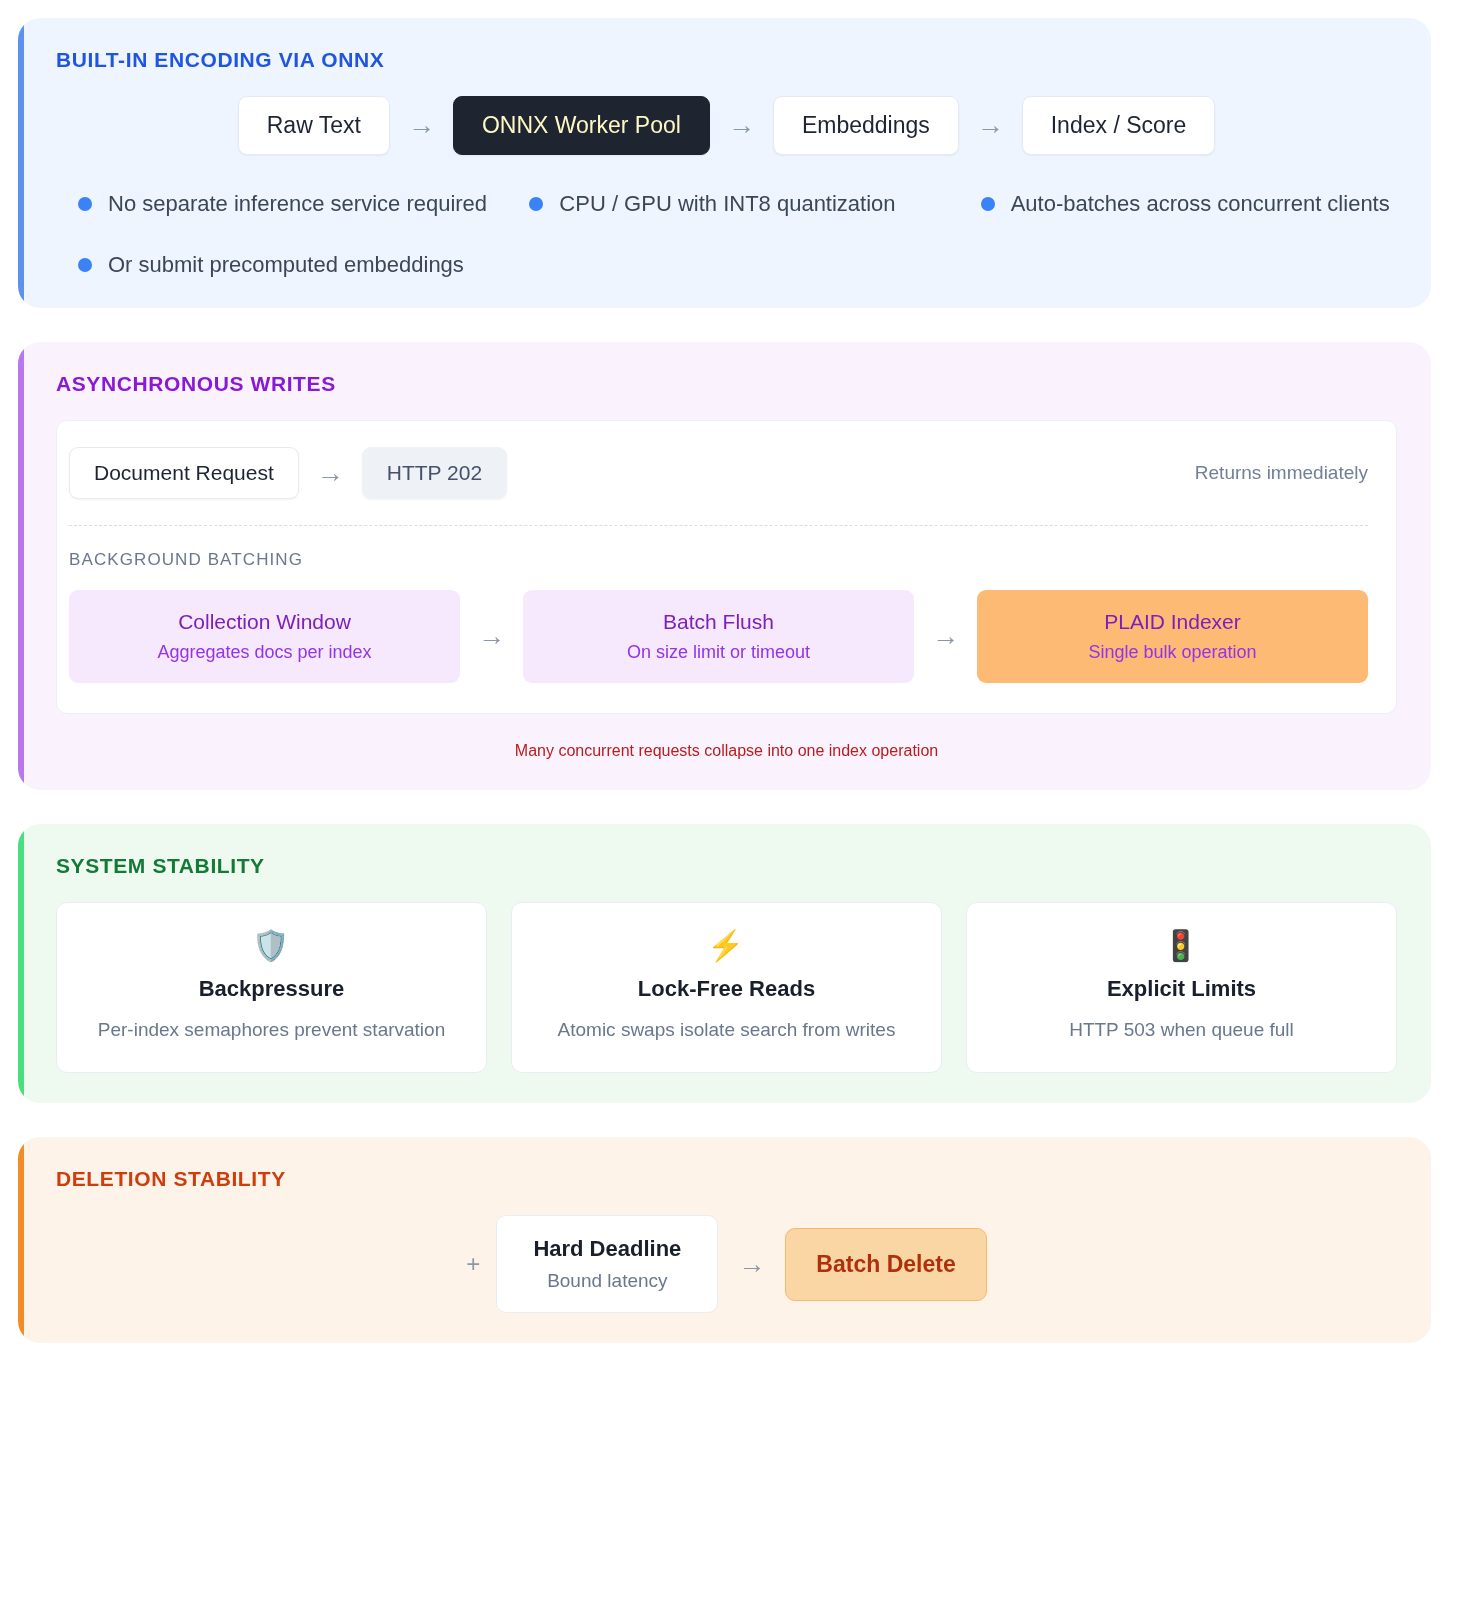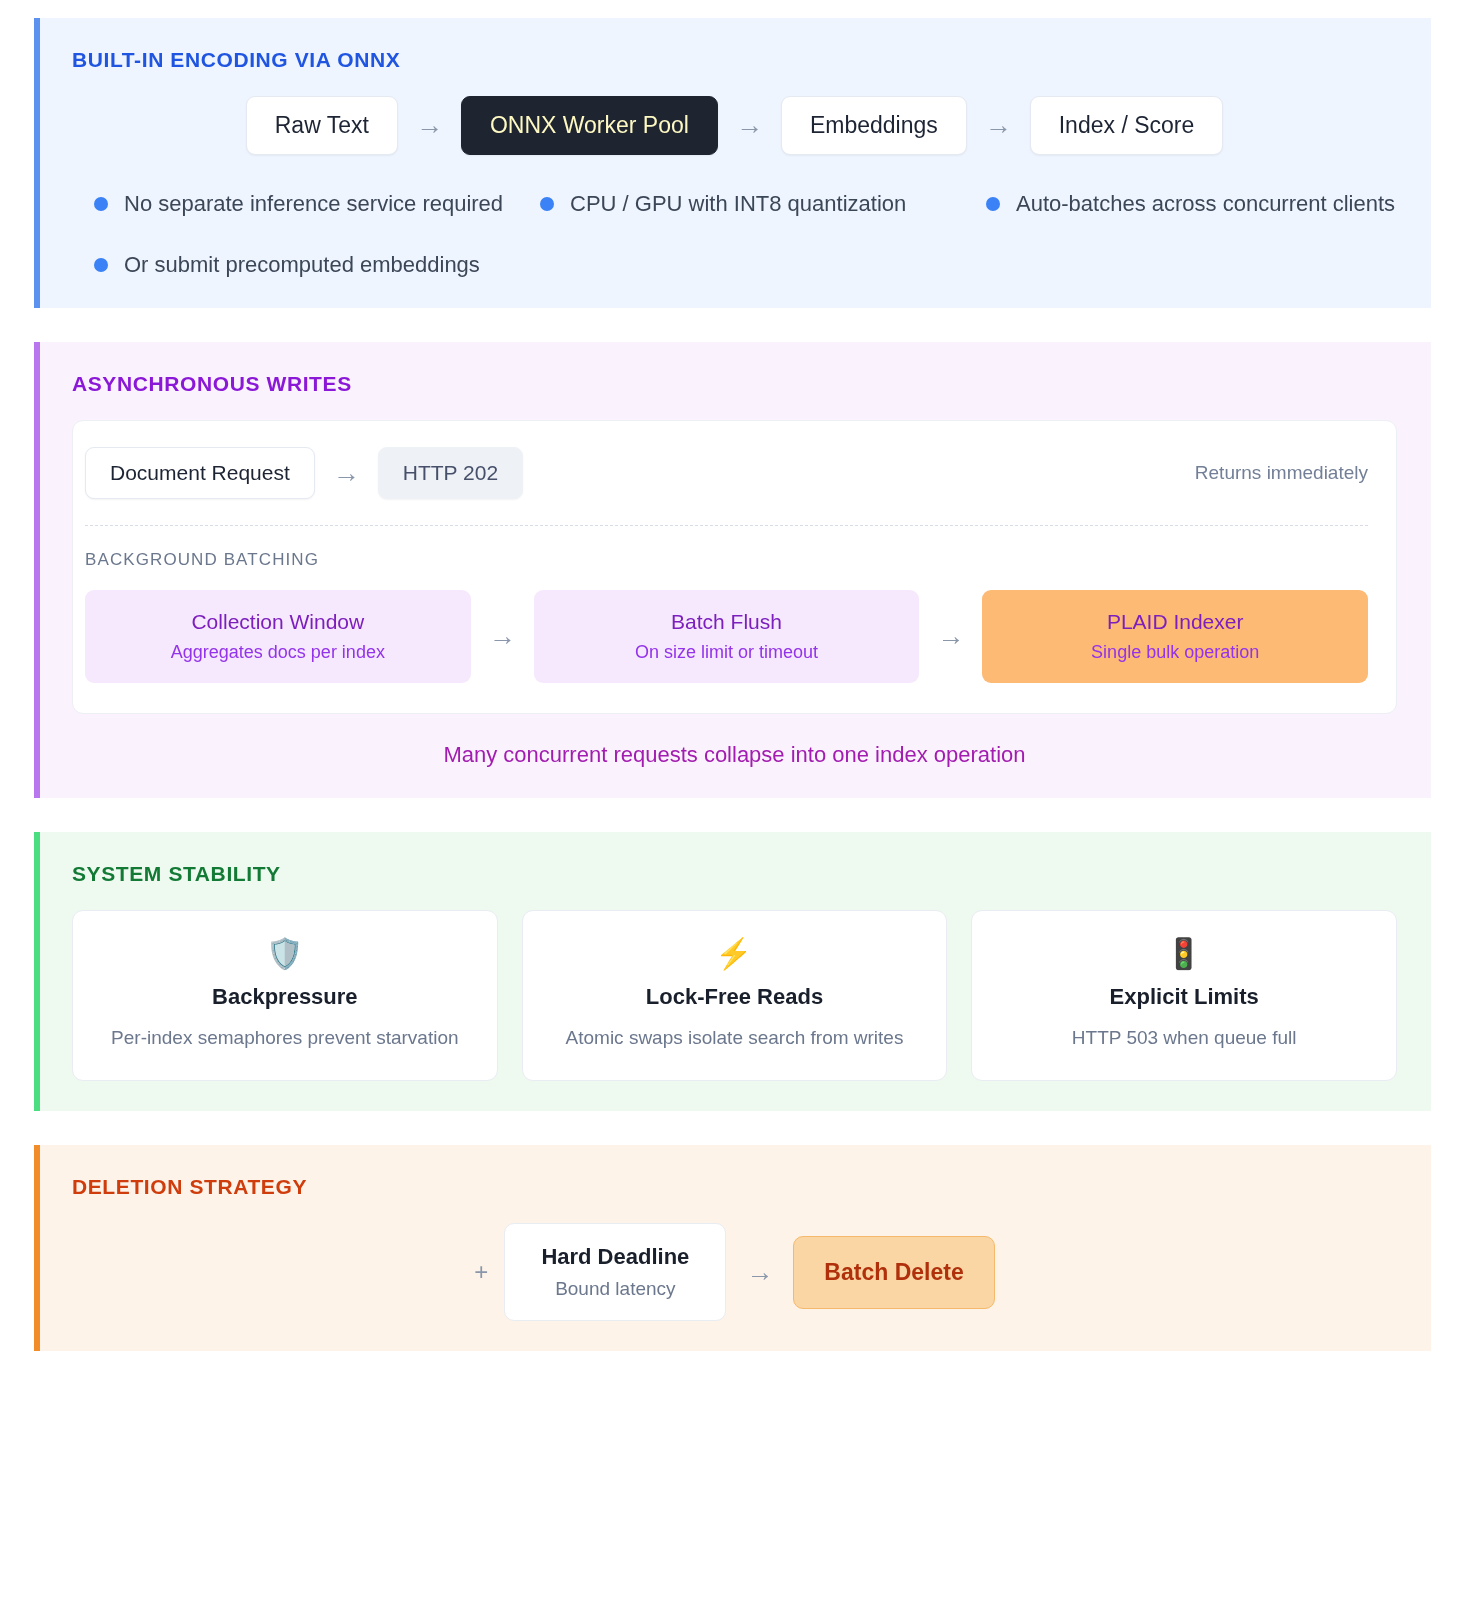--- a/index.html
+++ b/index.html
@@ -6,24 +6,23 @@
   html, body {
     width: 1461px;
     background: #ffffff;
     font-family: "Liberation Sans", sans-serif;
     -webkit-font-smoothing: antialiased;
   }
   body { padding: 18px 30px 18px 18px; }
 
   .panel {
     position: relative;
-    border-radius: 0;
+    border-radius: 22px;
     overflow: hidden;
     margin-bottom: 34px;
-    margin-left: 16px;
   }
   .panel .accent {
     position: absolute;
     left: 0; top: 0; bottom: 0;
     width: 6px;
   }
   .panel-body { padding: 30px 34px 30px 38px; }
 
   .sec-title {
     font-size: 21px;
@@ -153,22 +152,22 @@
     color: #9333ea;
   }
   .arrow-mid {
     display: flex;
     align-items: center;
     color: #8a97ab;
     font-size: 27px;
   }
   .caption {
     text-align: center;
-    font-size: 22px;
-    color: #a21caf;
+    font-size: 16px;
+    color: #b91c1c;
     margin-top: 28px;
   }
 
   
   .s-stab { background: #eefaf0; }
   .s-stab .accent { background: #4ade80; }
   .s-stab .sec-title { color: #137a36; }
 
   .cards3 {
     display: grid;
@@ -342,21 +341,21 @@
         <div class="st">Explicit Limits</div>
         <div class="ss">HTTP 503 when queue full</div>
       </div>
     </div>
   </div>
 </div>
 
 <div class="panel s-del">
   <div class="accent"></div>
   <div class="panel-body">
-    <div class="sec-title">DELETION STRATEGY</div>
+    <div class="sec-title">DELETION STABILITY</div>
 
     <div class="del-row">
       <span class="plus">+</span>
       <div class="del-box">
         <div class="dt">Hard Deadline</div>
         <div class="ds">Bound latency</div>
       </div>
       <span class="arrow">→</span>
       <div class="del-final">Batch Delete</div>
     </div>

